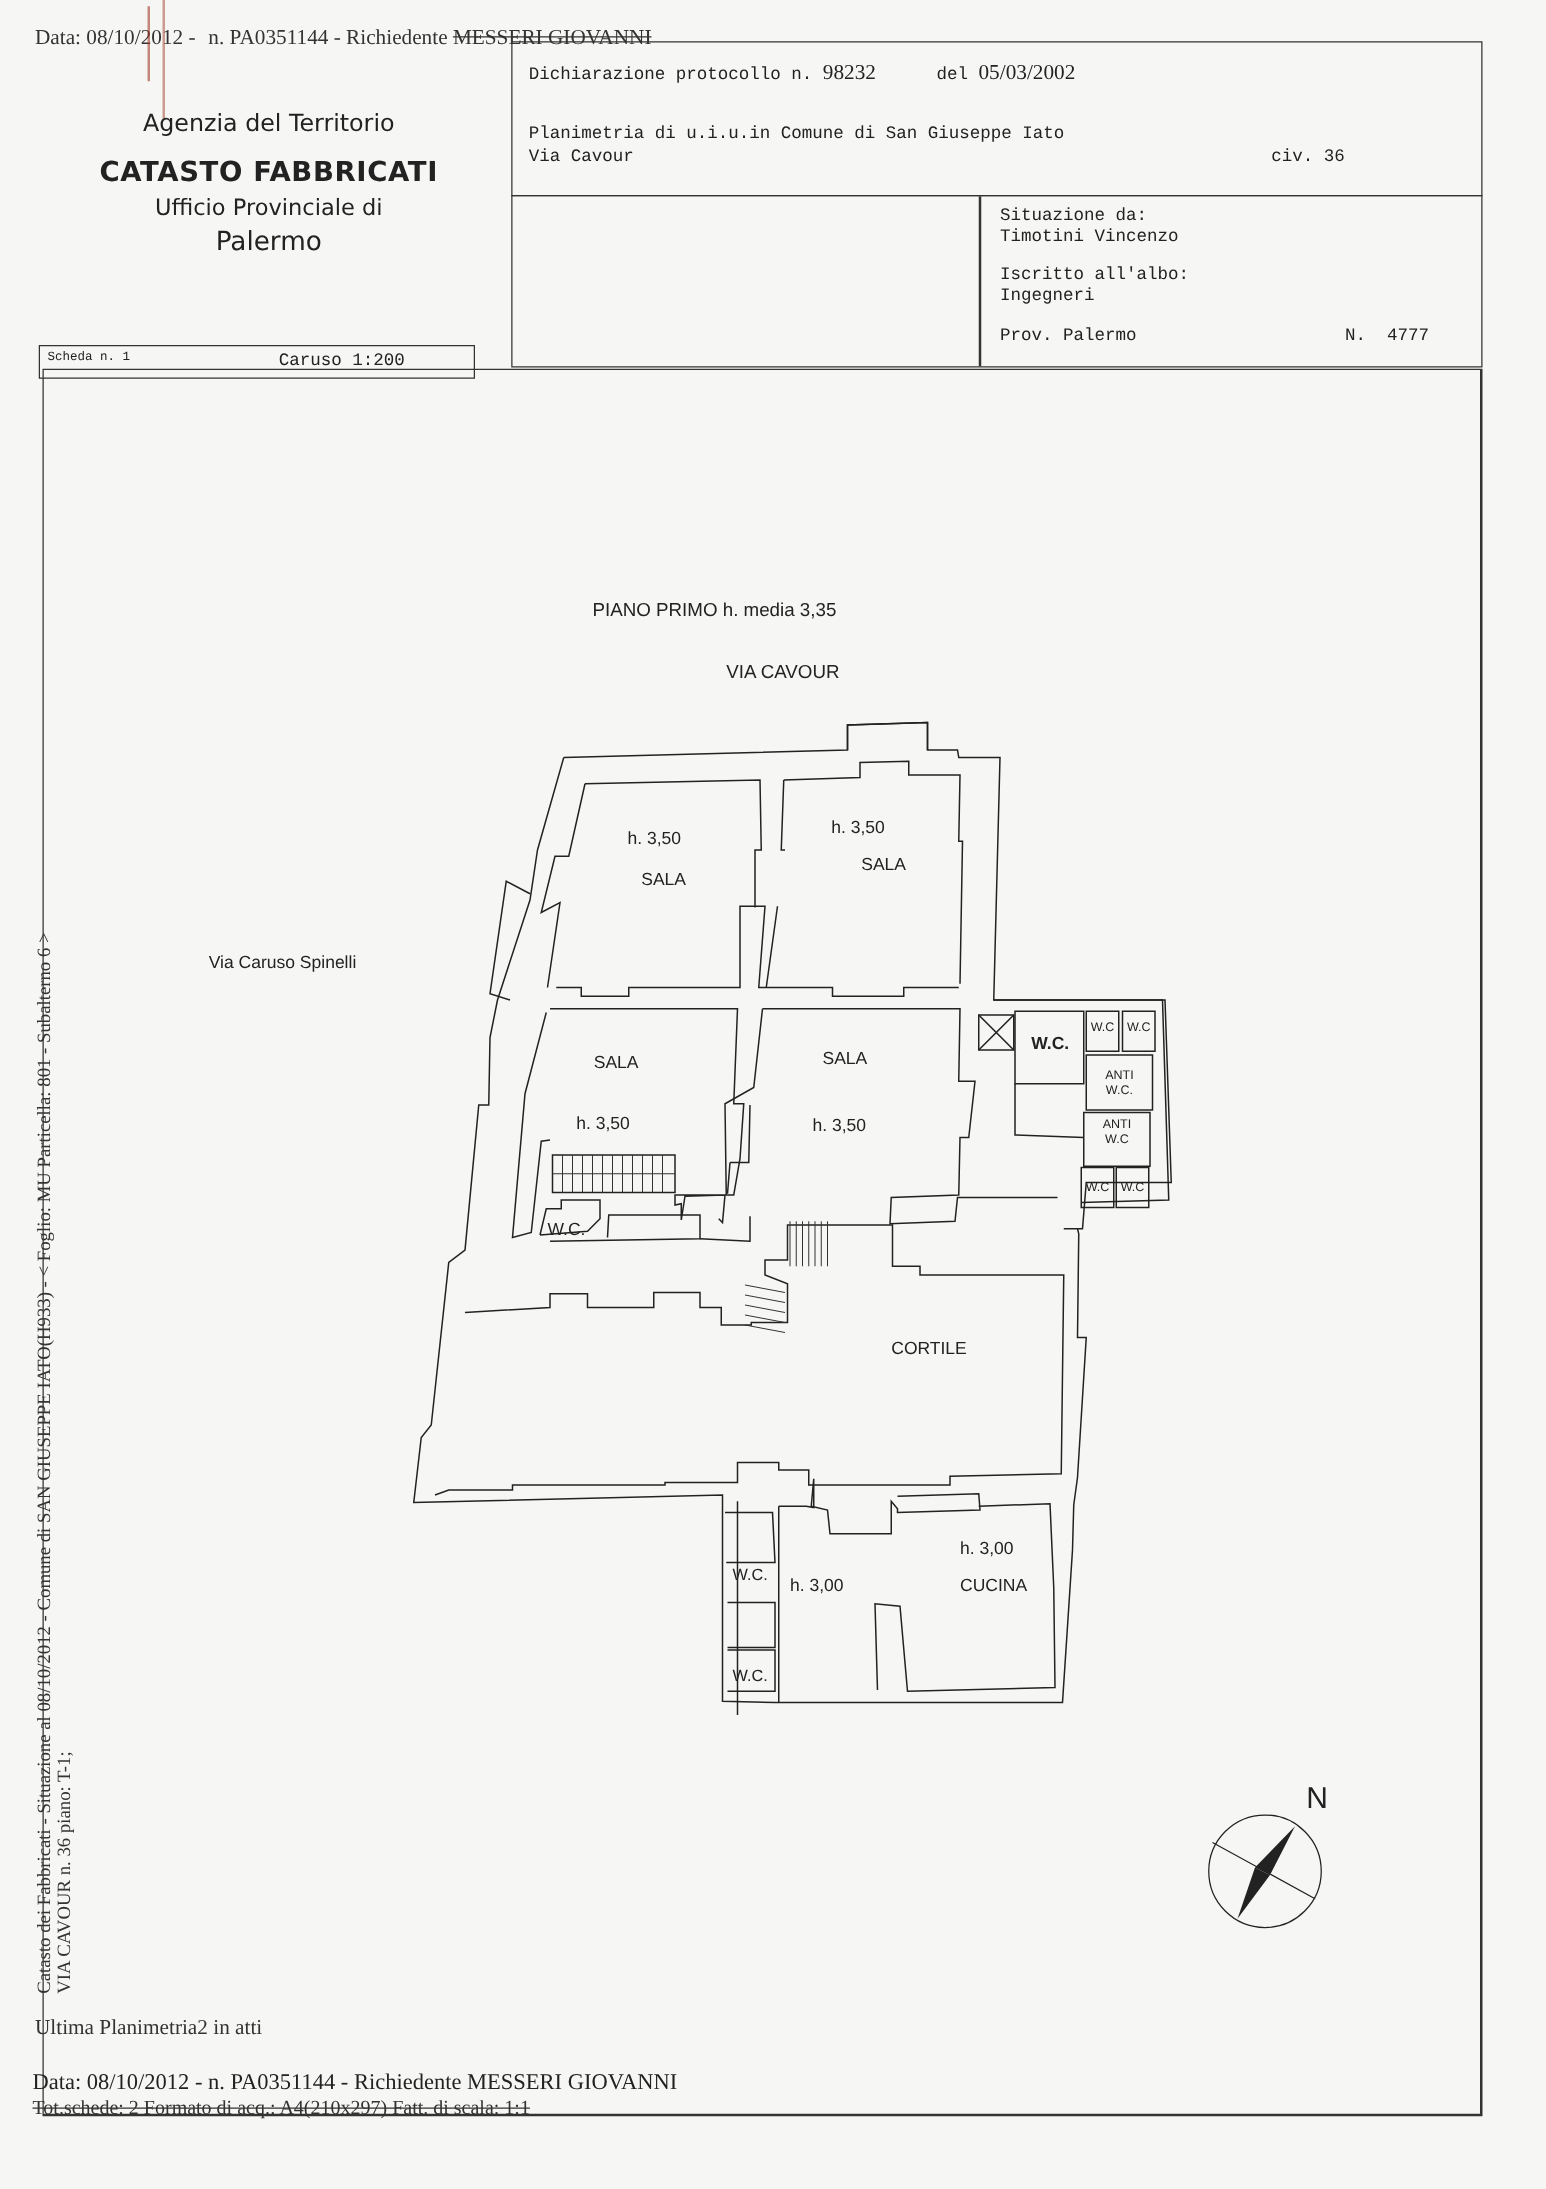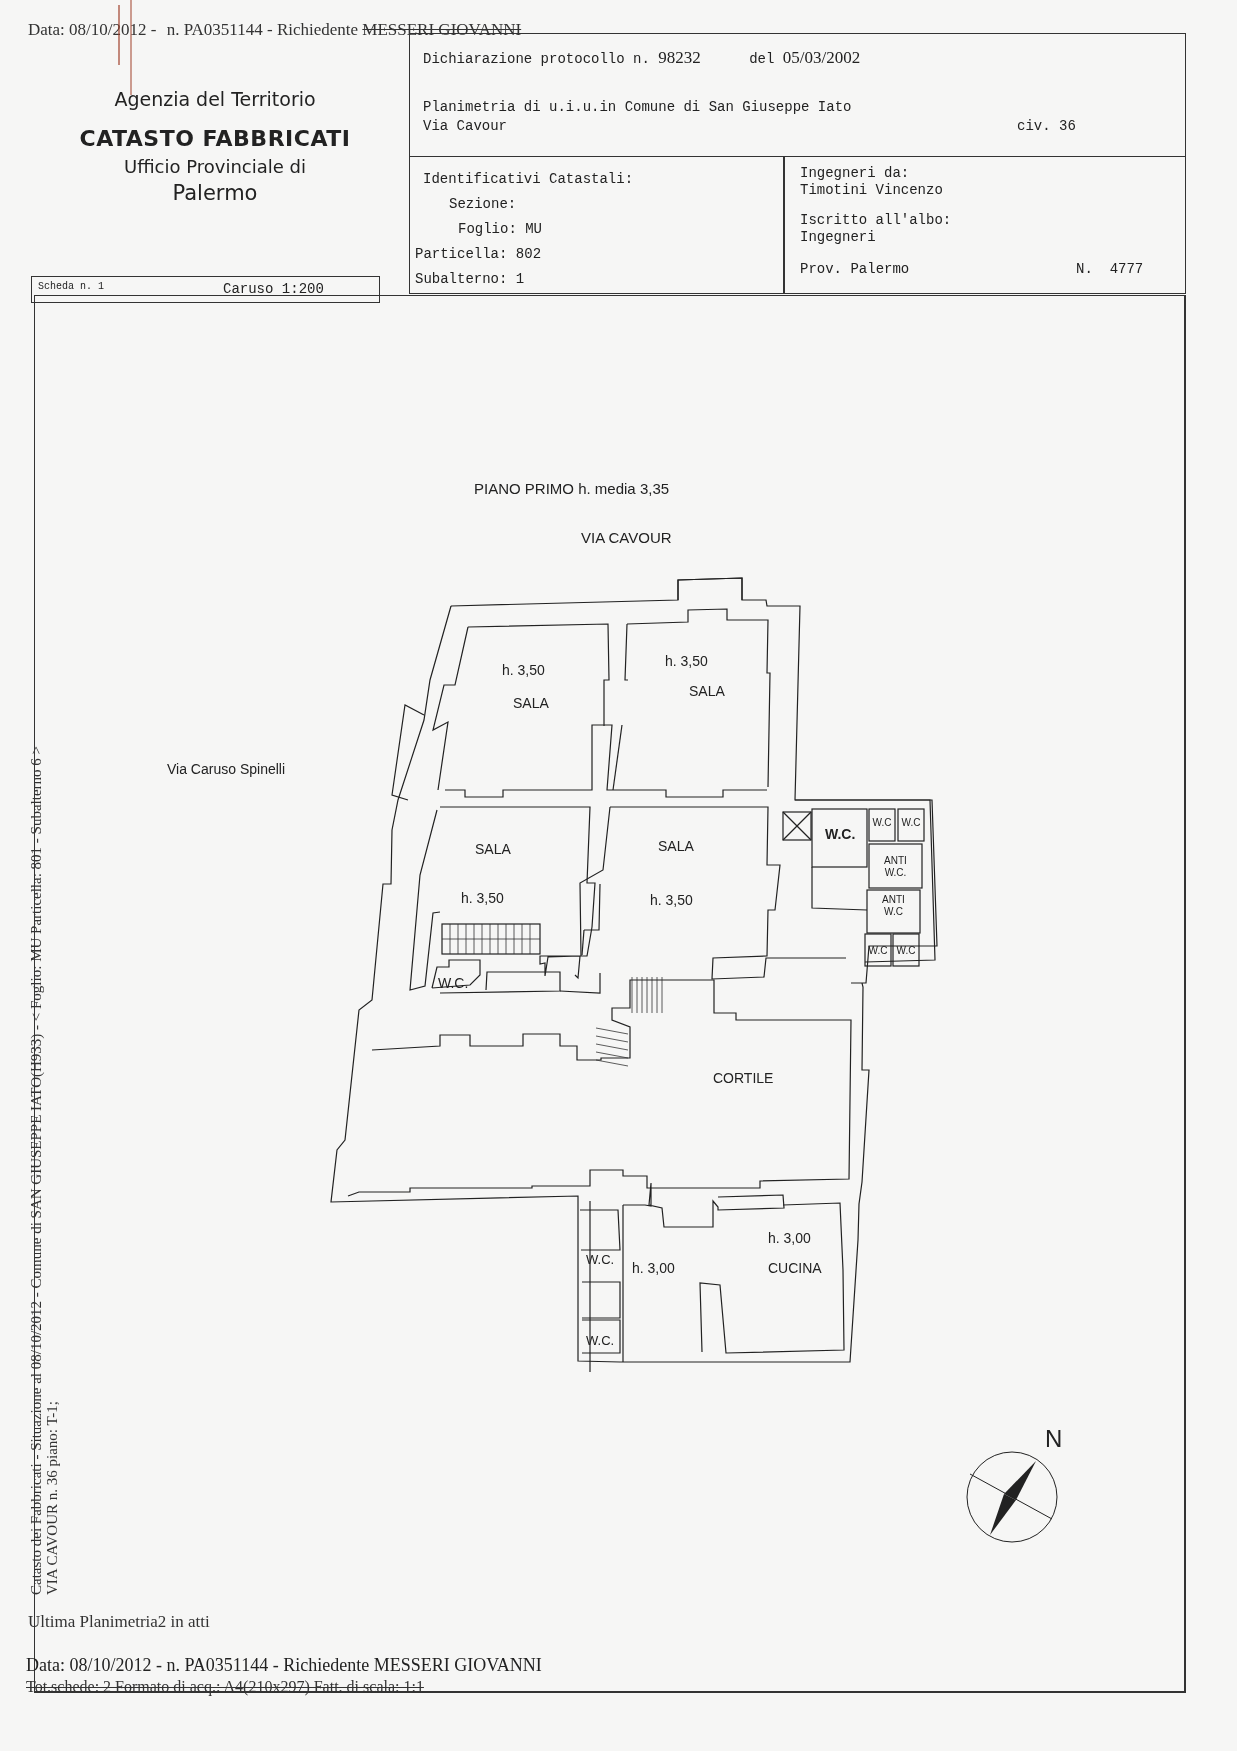--- a/index.html
+++ b/index.html
@@ -51,29 +51,22 @@
   </div>
   <div class="abs mono" style="left:13px;top:84px;font-size:14px;">Via Cavour</div>
   <div class="abs mono" style="left:607px;top:84px;font-size:14px;white-space:nowrap;">
     <span>civ.</span>
     <span>36</span>
   </div>
 </div>
 
 <div class="box" style="left:409px;top:156px;width:777px;height:138px;">
   <div class="abs" style="left:373px;top:0;width:1.5px;height:100%;background:#333;"></div>
-  <div class="abs mono" style="left:13px;top:10px;font-size:14px;line-height:25px;">
-    <div>Identificativi Catastali:</div>
-    <div style="padding-left:26px;"><span>Sezione:</span> <span></span></div>
-    <div style="padding-left:35px;"><span>Foglio:</span> <span>MU</span></div>
-    <div style="margin-left:-8px;"><span>Particella:</span> <span>802</span></div>
-    <div style="margin-left:-8px;"><span>Subalterno:</span> <span>1</span></div>
-  </div>
   <div class="abs mono" style="left:390px;top:8px;font-size:14px;line-height:17px;">
-    <div>Ingegneri da:</div>
+    <div>Situazione da:</div>
     <div>Timotini Vincenzo</div>
     <div style="margin-top:13px;">Iscritto all'albo:</div>
     <div>Ingegneri</div>
   </div>
   <div class="abs mono" style="left:390px;top:104px;font-size:14px;white-space:nowrap;text-align:center;">
     <span>Prov.</span>
     <span>Palermo</span>
   </div>
   <div class="abs mono" style="left:666px;top:104px;font-size:14px;white-space:nowrap;">
     <span>N.</span>&nbsp;

